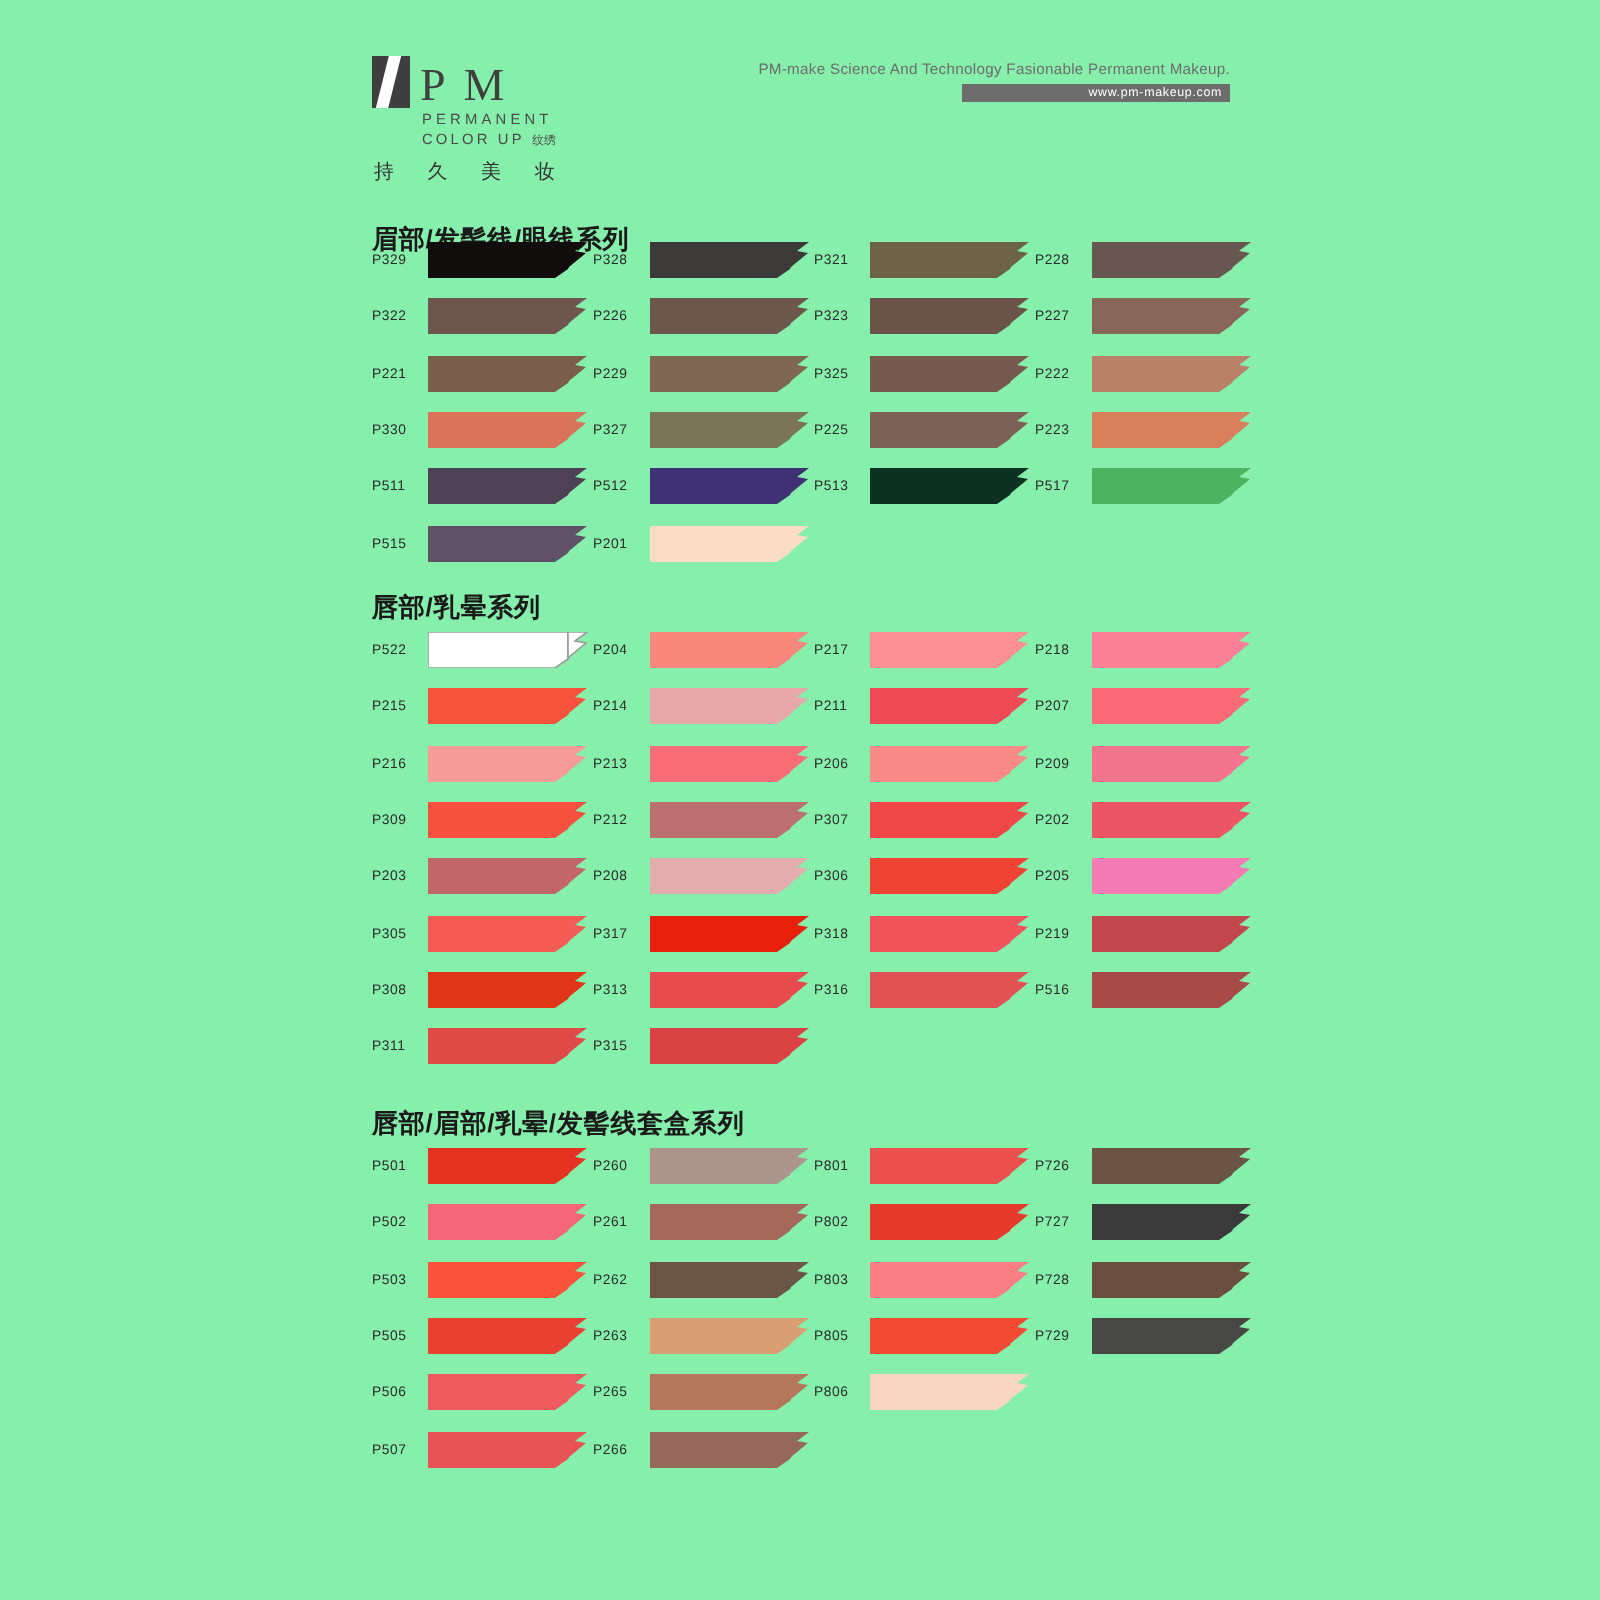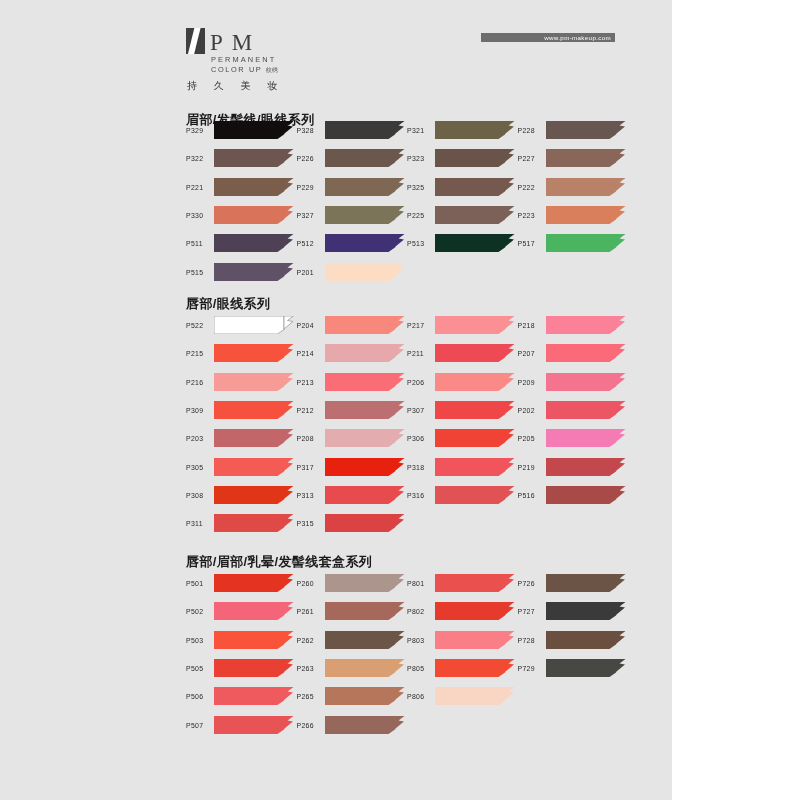--- a/index.html
+++ b/index.html
@@ -12,23 +12,23 @@
     height: 800px;
     font-family: "Liberation Sans", sans-serif;
     color: #231f20;
     overflow: hidden;
     position: relative;
   }
 
   .page {
     position: absolute;
     left: 0; top: 0;
-    width: 672px;
+    width: 800px;
     height: 800px;
-    background: #e5e5e5;
+    background: #86efac;
   }
 
   
   .header {
     position: absolute;
     left: 0; top: 0;
     width: 800px;
     height: 90px;
   }
 
@@ -192,20 +192,21 @@
       </div>
       <div class="logo-line2">PERMANENT</div>
       <div class="logo-line3">
         <span>COLOR UP</span>
         <span class="cn">纹绣</span>
       </div>
       <div class="logo-cn">持 久 美 妆</div>
     </div>
 
     <div class="header-right">
+      <div class="hr-tagline">PM-make Science And Technology Fasionable Permanent Makeup.</div>
       <div class="hr-bar">
         <span>www.pm-makeup.com</span>
       </div>
     </div>
 
   </div>
 
   <div id="sections-host">
       <div class="section" style="top: 0px;">
         <div class="section-title" style="top: 100px; margin-top: 11px;">眉部/发髻线/眼线系列</div>
@@ -404,21 +405,21 @@
             <div class="sw-chip">
   <svg width="80" height="18" viewBox="0 0 80 18" xmlns="http://www.w3.org/2000/svg">
     <path d="M0,0 L70,0 L70,13.5 L63.5,18 L0,18 Z" fill="#4bb460" stroke="none" stroke-width="0"></path>
     <path d="M70,0 L79.5,0 L73.5,4.5 L79,5.5 L70.5,12.5 L70,13.5 Z" fill="#4bb460" stroke="none" stroke-width="0"></path>
   </svg>
             </div>
           </div>
         </div>
       </div>
       <div class="section" style="top: 0px;">
-        <div class="section-title" style="top: 295px;">唇部/眼线系列</div>
+        <div class="section-title" style="top: 295px;">唇部/乳晕系列</div>
         <div class="grid" style="top: 316px;">
           <div class="swatch-cell" style="left: 0px; top: 0px;">
             <div class="sw-code">P522</div>
             <div class="sw-chip">
   <svg width="80" height="18" viewBox="0 0 80 18" xmlns="http://www.w3.org/2000/svg">
     <path d="M0,0 L70,0 L70,13.5 L63.5,18 L0,18 Z" fill="#ffffff" stroke="#9a9a9a" stroke-width="0.8"></path>
     <path d="M70,0 L79.5,0 L73.5,4.5 L79,5.5 L70.5,12.5 L70,13.5 Z" fill="#ffffff" stroke="#9a9a9a" stroke-width="0.8"></path>
   </svg>
             </div>
           </div>

